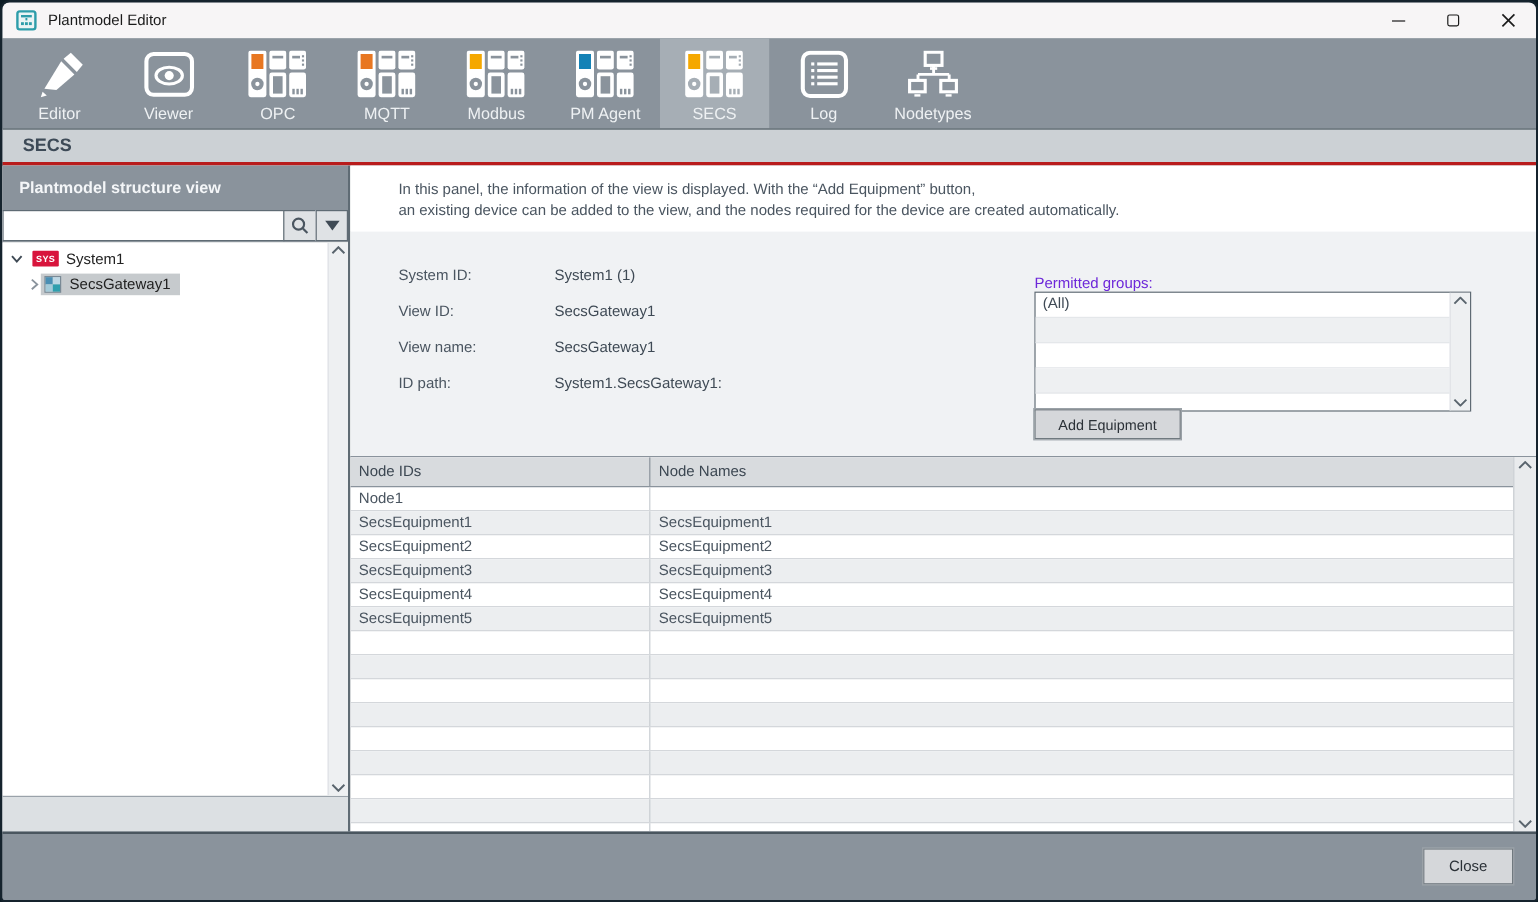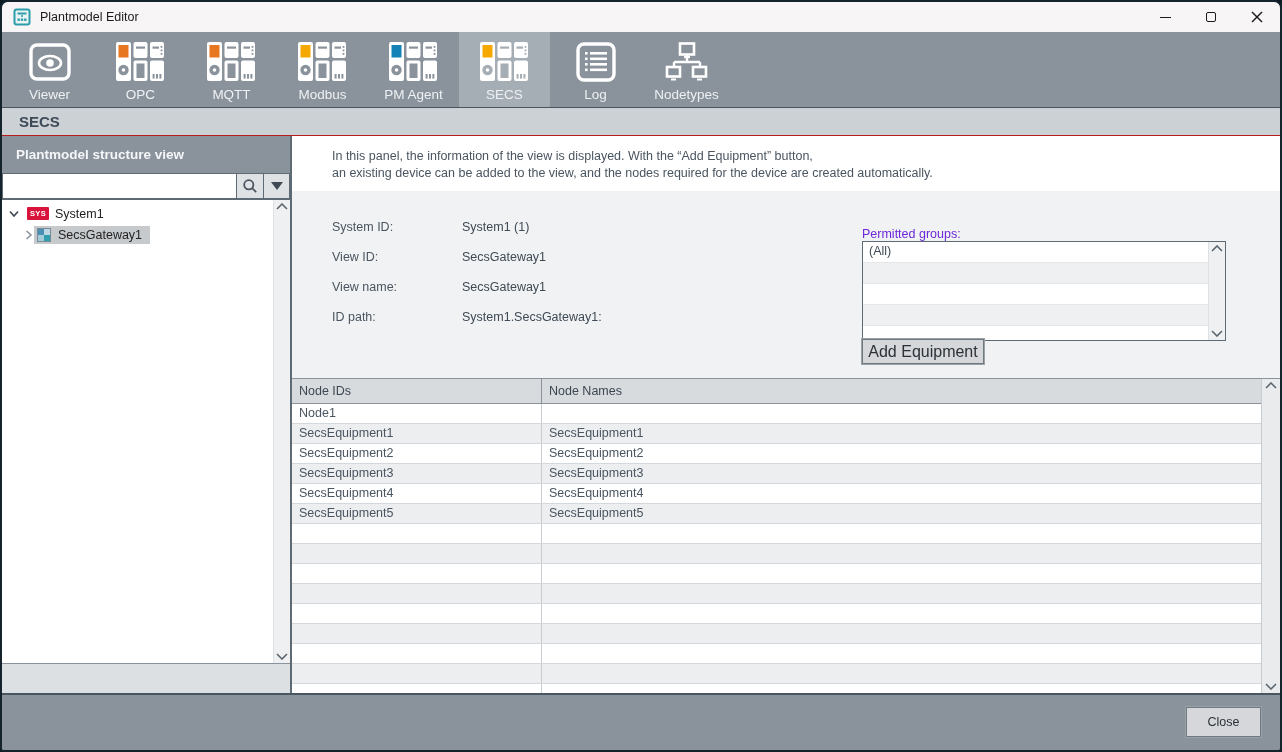--- a/index.html
+++ b/index.html
@@ -19,21 +19,21 @@
   
   .toolbar { height:75px; background:#8a939c; display:flex; padding-left:2px; flex:0 0 auto; }
   .tool-item { width:91px; display:flex; flex-direction:column; align-items:center; justify-content:flex-end; padding-bottom:5px; cursor:default; }
   .tool-item.selected { background:#a6aeb5; }
   .tool-icon { height:42px; display:flex; align-items:center; justify-content:center; margin-bottom:4px; }
   .tool-label { font-size:13.5px; color:#eef1f3; }
   
   .section-bar { height:28px; background:#ccd1d5; border-top:1px solid #4a565f; display:flex; align-items:center; flex:0 0 auto; }
   .section-bar .section-title { margin-left:17px; font-size:15px; font-weight:bold; color:#3d4a57; }
   
-  .content { flex:1 1 auto; display:flex; border-top:1px solid #b91c1c; min-height:0; }
+  .content { flex:1 1 auto; display:flex; border-top:3px solid #b91c1c; min-height:0; }
   
   .left-panel { width:290px; flex:0 0 auto; display:flex; flex-direction:column; border-right:2px solid #5f6b74; background:#fff; }
   .struct-header { height:37px; background:#8a939c; color:#f4f6f8; font-weight:bold; font-size:13.5px; display:flex; align-items:center; padding-left:14px; flex:0 0 auto; }
   .search-row { height:27px; display:flex; flex:0 0 auto; border-bottom:1px solid #5f6b74; }
   .search-input { flex:1; border:1px solid #5f6b74; border-right:none; outline:none; padding:0 6px; font-size:12.5px; font-family:"Liberation Sans",sans-serif; background:#fff; color:#222; }
   .search-btn { width:27px; background:#dfe2e5; border:1px solid #5f6b74; border-right:none; display:flex; align-items:center; justify-content:center; }
   .filter-btn { width:27px; background:#dfe2e5; border:1px solid #5f6b74; display:flex; align-items:center; justify-content:center; }
   .tri-down { width:0; height:0; border-left:6px solid transparent; border-right:6px solid transparent; border-top:8px solid #3f4a55; }
   .tree-area { flex:1; position:relative; background:#fff; overflow:hidden; }
   .tree { padding-top:3px; }
@@ -54,21 +54,21 @@
   .info-zone .line { font-size:12.5px; color:#4a5560; line-height:16.5px; }
   .form-zone { height:187px; flex:0 0 auto; background:#f0f2f4; position:relative; }
   .field-label { position:absolute; left:40px; font-size:12.5px; color:#4a5560; }
   .field-value { position:absolute; left:170px; font-size:12.5px; color:#3f4a55; }
   .pg-label { position:absolute; left:570px; top:36px; font-size:12.5px; color:#6d28d9; }
   .listbox { position:absolute; left:570px; top:50px; width:364px; height:100px; background:#fff; border:1px solid #5f6b74; display:flex; }
   .lb-rows { flex:1; display:flex; flex-direction:column; }
   .lb-row { height:21px; font-size:12.5px; color:#3f4a55; padding:2px 6px; border-bottom:1px solid #e4e7ea; }
   .lb-row:nth-child(even) { background:#eef0f2; }
   .lb-scroll { width:17px; background:#eef0f2; border-left:1px solid #dfe2e5; display:flex; flex-direction:column; justify-content:space-between; align-items:center; padding:3px 0; }
-  .btn { background:#d5d7da; border:1px solid #70797f; outline:1px solid #9aa1a7; font-size:16px; color:#2b3137; font-family:"Liberation Sans",sans-serif; }
+  .btn { background:#d5d7da; border:1px solid #70797f; outline:1px solid #9aa1a7; font-size:12px; color:#2b3137; font-family:"Liberation Sans",sans-serif; }
   .add-btn { position:absolute; left:570px; top:148px; width:122px; height:25px; }
   
   .table-zone { flex:1; display:flex; border-top:1px solid #8a939c; min-height:0; }
   .table-main { flex:1; display:flex; flex-direction:column; overflow:hidden; min-width:0; }
   .thead { height:25px; flex:0 0 auto; display:flex; background:#d8dbde; border-bottom:1px solid #8a939c; font-size:12.5px; color:#3c4752; }
   .th { display:flex; align-items:center; padding-left:7px; }
   .th1 { width:250px; border-right:1px solid #8a939c; }
   .th2 { flex:1; }
   .tbody { flex:1; overflow:hidden; }
   .trow { height:20px; display:flex; border-bottom:1px solid #d4d7db; font-size:12.5px; color:#4a5560; }
@@ -106,20 +106,30 @@
         <svg width="12" height="12">
             <line x1="1" y1="1" x2="11" y2="11" stroke="#1b1b1b" stroke-width="1.4"></line>
             <line x1="11" y1="1" x2="1" y2="11" stroke="#1b1b1b" stroke-width="1.4"></line>
           </svg>
       </div>
     </div>
   </div>
 
   <div class="toolbar">
 
+    <div class="tool-item">
+      <div class="tool-icon">
+        <svg width="42" height="40" viewBox="0 0 42 40">
+          <path d="M24 7 L30 2 L40 12 L35 18 Z" fill="#fff"></path>
+          <path d="M22 9 L33 20 L18 33 L8 32 Z" fill="#fff"></path>
+          <path d="M6.5 34.5 L5 39 L10 37.5 Z" fill="#fff"></path>
+        </svg>
+      </div>
+      <div class="tool-label">Editor</div>
+    </div>
 
     <div class="tool-item">
       <div class="tool-icon">
         <svg width="44" height="40" viewBox="0 0 44 40">
           <rect x="3" y="3" width="38" height="34" rx="6" fill="none" stroke="#fff" stroke-width="3.4"></rect>
           <ellipse cx="22" cy="21" rx="11" ry="7" fill="none" stroke="#fff" stroke-width="2.6"></ellipse>
           <circle cx="22" cy="21" r="3.8" fill="#fff"></circle>
         </svg>
       </div>
       <div class="tool-label">Viewer</div>

